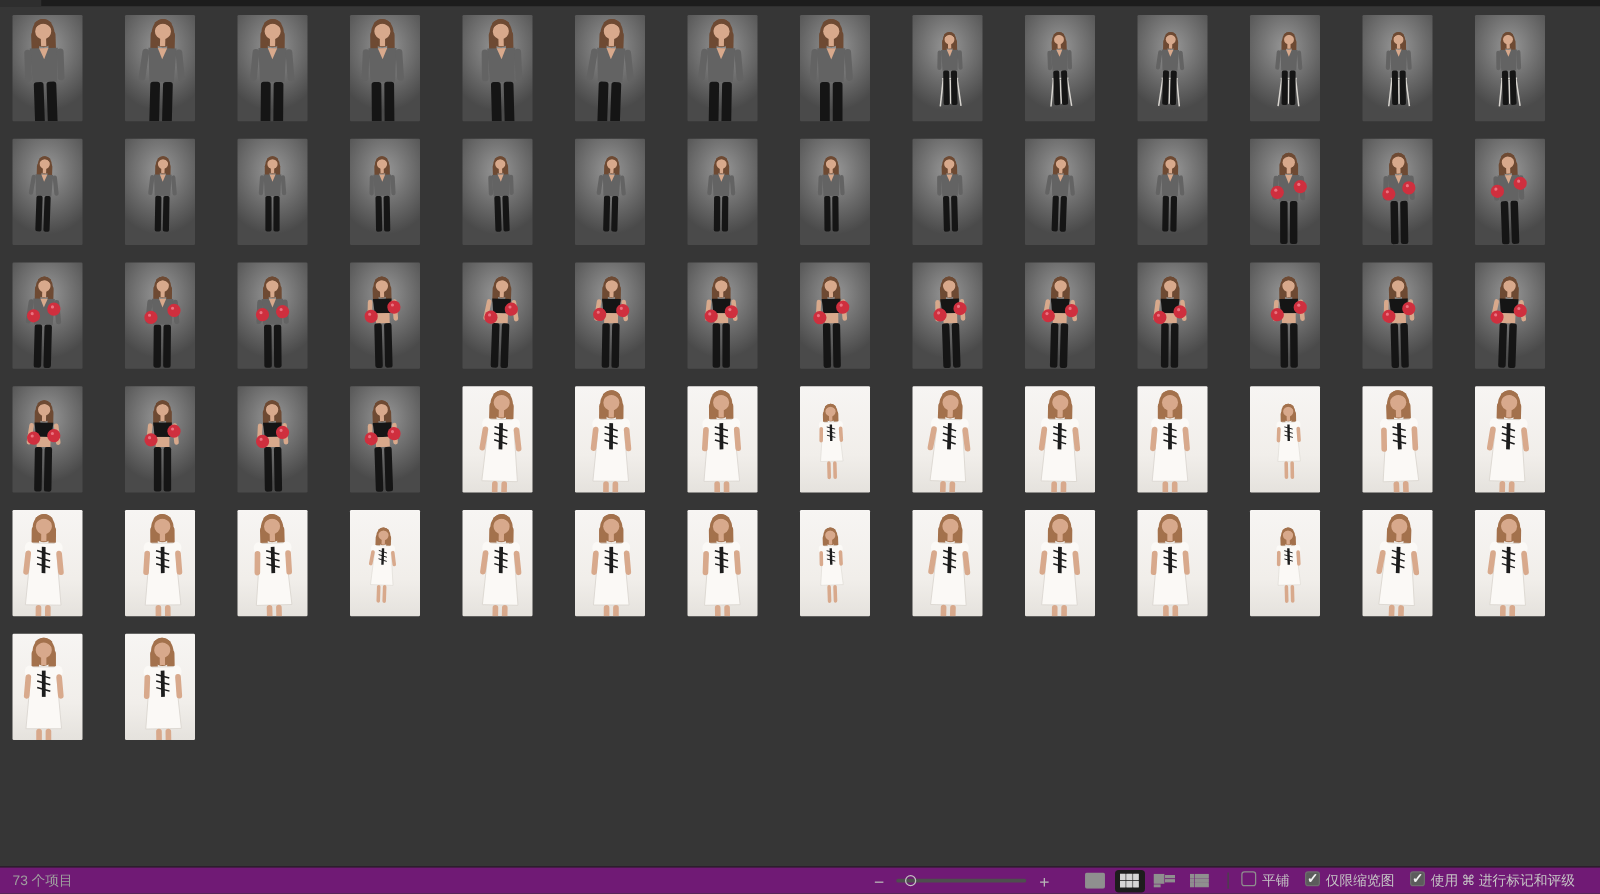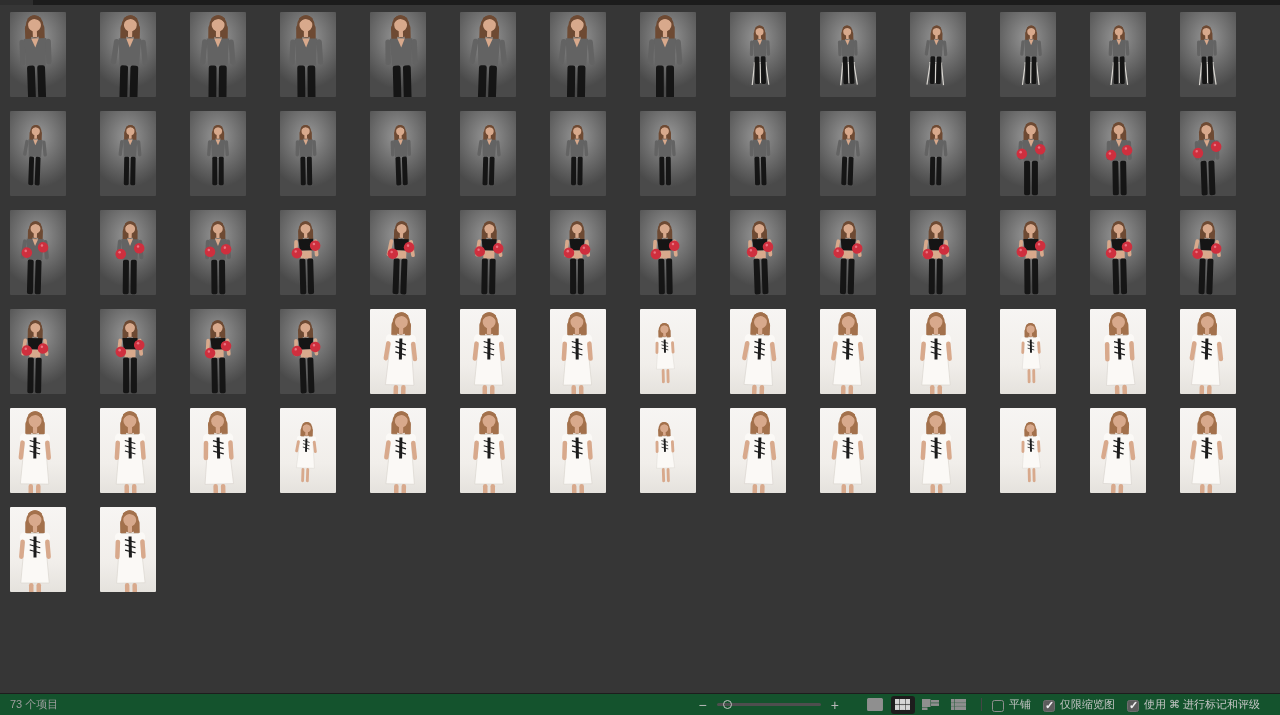--- a/index.html
+++ b/index.html
@@ -21,21 +21,21 @@
     width:56px; height:85px; overflow:hidden; border-radius:1px;
     position:relative; flex:0 0 auto; cursor:pointer;
   }
   .thumb svg { display:block; }
   .bg-gray  { background:radial-gradient(ellipse 75% 60% at 50% 30%, #979797 0%, #767676 42%, #4a4a4a 100%); }
   .bg-white { background:linear-gradient(180deg, #f7f5f3 0%, #f1eeea 65%, #e5e2dd 100%); }
 
   
   .statusbar {
     position:absolute; left:0; bottom:0; width:1280px; height:22px;
-    background:#14532d; border-top:1px solid #1d1d1d;
+    background:#701a75; border-top:1px solid #1d1d1d;
     display:flex; align-items:center; font-size:11px; color:#b4b4b4;
   }
   .count { margin-left:10px; color:#9f9f9f; white-space:nowrap; }
   .bar-right { margin-left:auto; display:flex; align-items:center; height:100%; padding-right:8px; }
 
   .zoom-btn { color:#b8b8b8; font-size:14px; line-height:1; padding:0 6px; cursor:pointer; user-select:none; }
   .slider { position:relative; width:104px; height:14px; margin:0 4px; cursor:pointer; }
   .slider-track { position:absolute; left:0; right:0; top:5.5px; height:3px; border-radius:2px; background:#4e4e4e; }
   .slider-knob {
     position:absolute; top:2px; width:9px; height:9px; border-radius:50%;
@@ -44,21 +44,21 @@
 
   .viewmodes { display:flex; align-items:center; margin-left:18px; gap:4px; }
   .vm-btn { width:24px; height:18px; display:flex; align-items:center; justify-content:center; border-radius:3px; cursor:pointer; }
   .vm-btn svg { display:block; }
   .vm-btn .ic { fill:#8f8f8f; stroke:#8f8f8f; }
   .vm-btn.active { background:#1d1d1d; }
   .vm-btn.active .ic { fill:#d6d6d6; stroke:#d6d6d6; }
 
   .divider { width:1px; height:13px; background:#454545; margin:0 10px 0 10px; }
 
-  .cb { display:flex; align-items:flex-end; margin-right:12px; cursor:pointer; white-space:nowrap; }
+  .cb { display:flex; align-items:flex-start; margin-right:12px; cursor:pointer; white-space:nowrap;font-family:Liberation Serif, serif; }
   .cb .box {
     width:12px; height:12px; border-radius:2.5px; margin-right:5px;
     border:1px solid #8e8e8e; background:transparent; position:relative;
   }
   .cb.checked .box { background:#5c5c5c; border-color:#6e6e6e; }
   .cb.checked .box::after {
     content:"\2713"; position:absolute; left:1px; top:-2px;
     color:#f2f2f2; font-size:11px; font-weight:bold;
   }
   .cb-label { color:#c6c6c6; }

